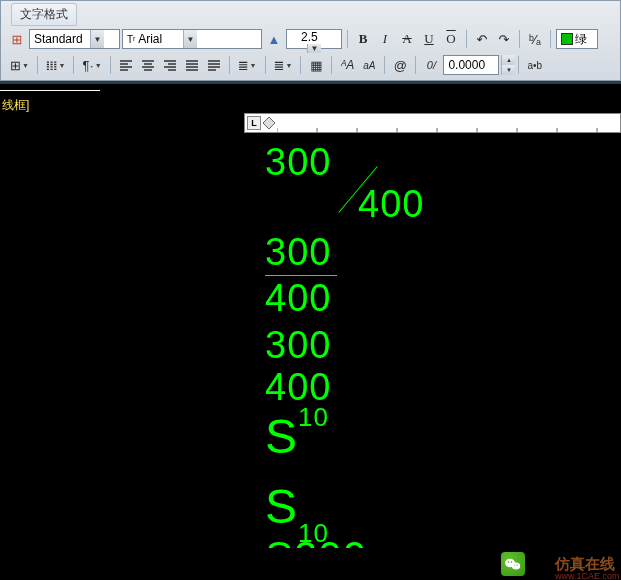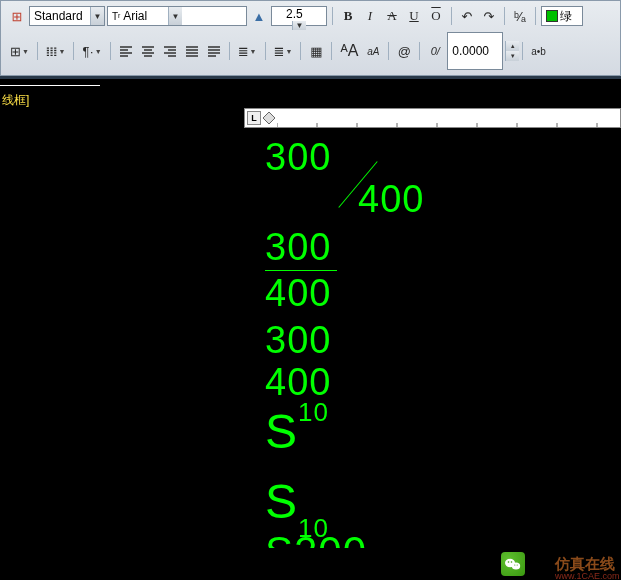--- a/index.html
+++ b/index.html
@@ -74,21 +74,21 @@
   border-left: 1px solid #a0b0c0;
   display: flex;
   align-items: center;
   justify-content: center;
   font-size: 8px;
   color: #333;
 }
 .input-box {
   background: #fff;
   border: 1px solid #7a8a9a;
-  height: 38px;
+  height: 20px;
   padding: 0 4px;
   font-size: 12px;
   color: #000;
   display: inline-flex;
   align-items: center;
 }
 .bold { font-weight: bold; font-family: serif; }
 .italic { font-style: italic; font-family: serif; }
 .canvas-area {
   background: #000;
@@ -186,24 +186,25 @@
 .dropdown-caret {
   font-size: 7px;
   margin-left: 1px;
   color: #444;
 }
 </style>
 </head>
 <body>
 
 <div class="toolbar-panel">
+  <div class="panel-title">文字格式</div>
 
   <div class="toolbar-row">
     <div class="tb-btn" style="color:#c04030;">⊞</div>
-    <div class="combo" style="width:76px;">
+    <div class="combo" style="width:91px;">
       <span class="combo-text">Standard</span>
       <span class="combo-arrow">▼</span>
     </div>
     <div class="combo" style="width:140px;">
       <span class="combo-text"><span style="font-size:10px;text-align:center;">Tʳ</span> <span>Arial</span></span>
       <span class="combo-arrow">▼</span>
     </div>
     <div class="tb-btn" style="color:#3a6ea5;">▲</div>
     <div class="combo" style="width:56px;flex-direction:column;">
       <span class="combo-text" style="min-width:34px;">2.5</span>
@@ -261,21 +262,21 @@
           <path d="M1 2h12M1 5h12M1 8h12M1 11h8" stroke="#333" stroke-width="1.5"></path>
         </svg>
     </div>
     <div class="tb-sep"></div>
     <div class="tb-btn">≣<span class="dropdown-caret">▼</span></div>
     <div class="tb-sep"></div>
     <div class="tb-btn">≣<span class="dropdown-caret">▼</span></div>
     <div class="tb-sep"></div>
     <div class="tb-btn">▦</div>
     <div class="tb-sep"></div>
-    <div class="tb-btn" style="font-size:16px;">ᴬA</div>
+    <div class="tb-btn" style="font-size:12px;font-style:italic;">ᴬA</div>
     <div class="tb-btn" style="font-size:10px;font-style:italic;">aA</div>
     <div class="tb-sep"></div>
     <div class="tb-btn">@</div>
     <div class="tb-sep"></div>
     <div class="tb-btn" style="font-style:italic;font-size:11px;">0/</div>
     <div class="input-box" style="width:56px;">
       <span>0.0000</span>
     </div>
     <div style="width:12px;display:flex;flex-direction:column;">
       <div class="combo-arrow" style="height:10px;font-size:6px;">▲</div>

